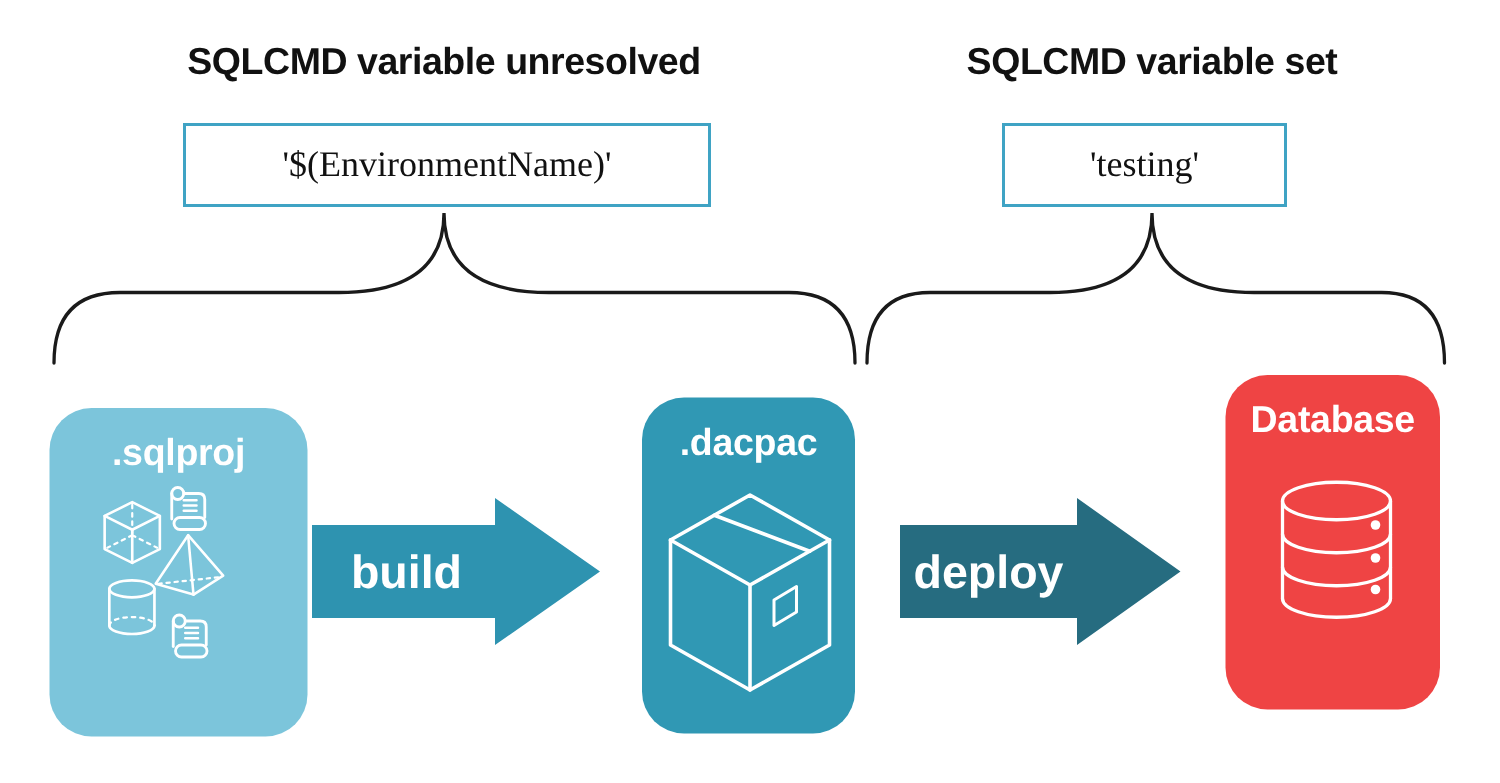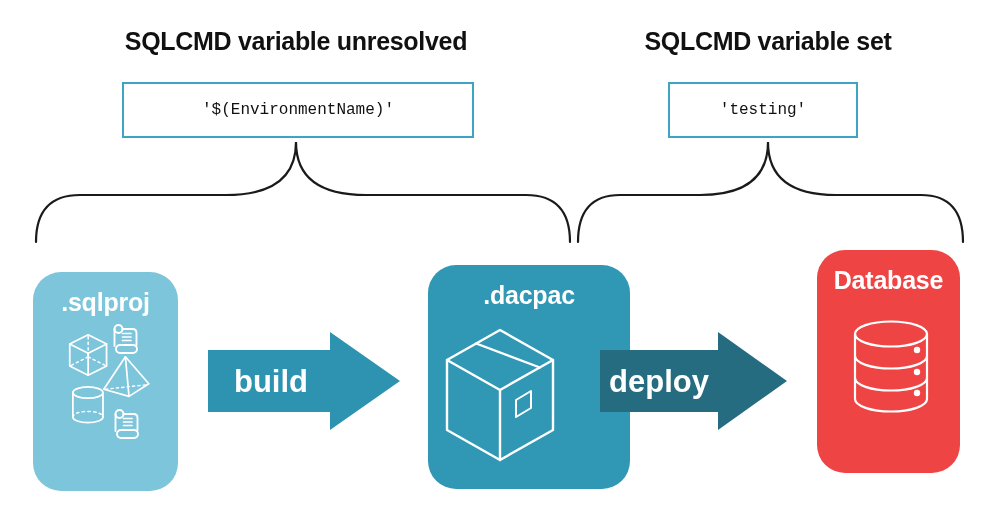--- a/index.html
+++ b/index.html
@@ -31,22 +31,22 @@
     box-sizing: border-box;
     border: 2px solid var(--code-border, #3fa3c4);
     background: #fff;
     display: flex;
     align-items: center;
     justify-content: center;
   }
   .codebox-l { left: 122px; width: 352px; }
   .codebox-r { left: 668px; width: 190px; }
   .codebox code {
-    font-family: Liberation Mono, monospace;
-    font-size: 16px;
+    font-family: Liberation Serif, serif;
+    font-size: 24px;
     color: var(--code-text, #111);
     white-space: pre;
   }
   .braces { position: absolute; left: 0; top: 135px; }
   .brace-path {
     stroke: var(--brace, #1a1a1a);
     stroke-width: 2.2;
     fill: none;
     stroke-linecap: round;
   }
@@ -103,21 +103,21 @@
   </div>
   <div class="codebox codebox-r">
     <code>'testing'</code>
   </div>
 
   <svg class="braces" width="1000" height="115" viewBox="0 0 1000 115">
     <path class="brace-path" d="M 36 107 Q 36 60 80 60 L 226 60 Q 296 60 296 7 Q 296 60 366 60 L 526 60 Q 570 60 570 107"></path>
     <path class="brace-path" d="M 578 107 Q 578 60 620 60 L 700 60 Q 768 60 768 7 Q 768 60 836 60 L 921 60 Q 963 60 963 107"></path>
   </svg>
 
-  <div class="card" style="left: 33px; top: 272px; width: 145px; height: 219px; background-color: rgb(124, 197, 219);">
+  <div class="card" style="left: 33px; top: 272px; width: 172px; height: 219px; background-color: rgb(124, 197, 219);">
     <div class="card-label">.sqlproj</div>
     <svg class="card-icons" width="147" height="219" viewBox="0 0 147 219">
       <defs>
         <g id="scroll-shape">
           <circle cx="7.5" cy="7" r="4"></circle>
           <path d="M11.5 7 H 21.5 Q 25.5 7 25.5 11 V 23"></path>
           <path d="M3.5 7 V 24"></path>
           <rect x="5" y="23" width="21" height="8" rx="4"></rect>
           <path d="M11.5 11.5 H 20 M11.5 15 H 20 M11.5 18.5 H 20" style="stroke-width:1.7"></path>
         </g>
@@ -147,21 +147,21 @@
 
       <use href="#scroll-shape" x="0" y="0" transform="translate(79,135)" class="icon-stroke-thin"></use>
     </svg>
   </div>
 
   <svg class="arrow-svg" style="left:205px; top:330px;" width="200" height="102" viewBox="0 0 200 102">
     <polygon points="3,20 125,20 125,2 195,51 125,100 125,82 3,82" style="fill: rgb(46, 147, 176);"></polygon>
     <text class="arrow-text" x="66" y="62">build</text>
   </svg>
 
-  <div class="card" style="left: 428px; top: 265px; width: 162px; height: 224px; background-color: rgb(48, 152, 180); padding-left: 40px;">
+  <div class="card" style="left: 428px; top: 265px; width: 142px; height: 224px; background-color: rgb(48, 152, 180);">
     <div class="card-label">.dacpac</div>
     <svg class="card-icons" width="142" height="224" viewBox="0 0 142 224">
       <g class="icon-stroke">
         <path d="M72 65 L125 95 L125 165 L72 195 L19 165 L19 95 Z"></path>
         <path d="M19 95 L72 125 L125 95"></path>
         <path d="M72 125 V 195"></path>
         <path d="M48.2 78.5 L111.8 102.5"></path>
         <path d="M88 135 L103 126 L103 143 L88 152 Z" style="stroke-width:2"></path>
       </g>
     </svg>

